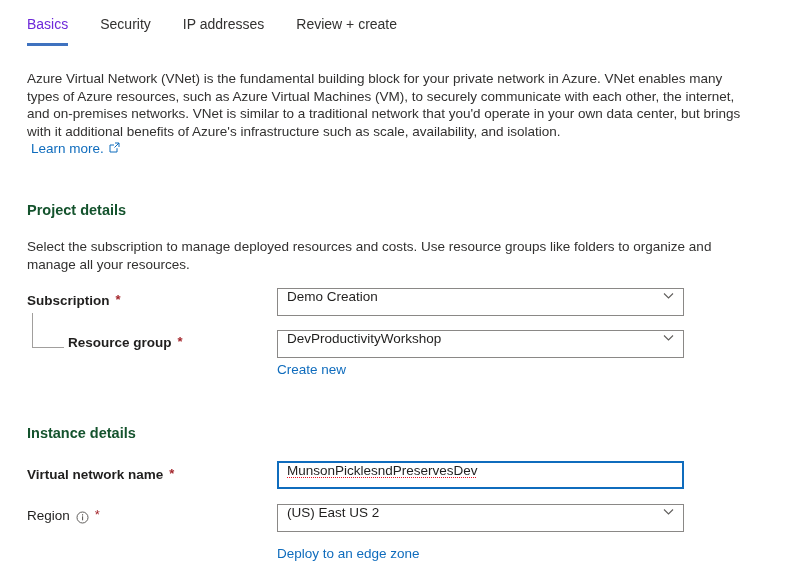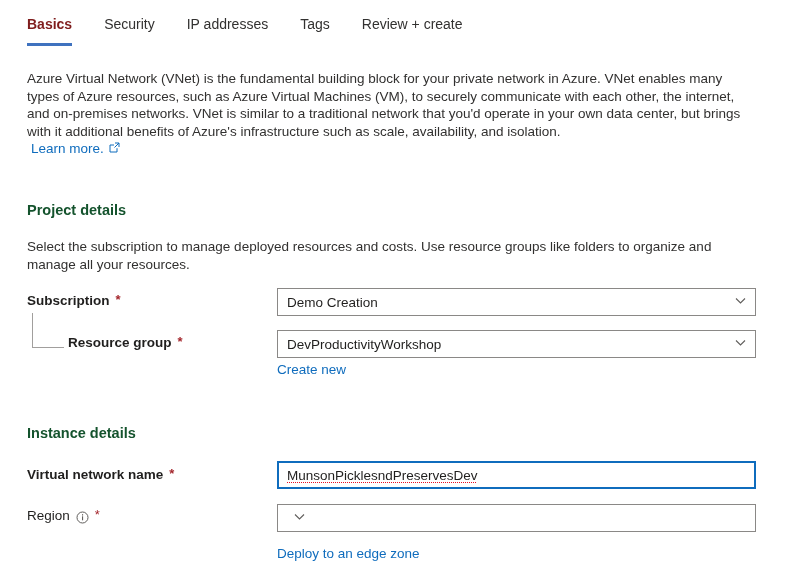--- a/index.html
+++ b/index.html
@@ -29,22 +29,22 @@
     position: relative;
     padding: 0 16px 12px 16px;
     font-size: 14px;
     line-height: 20px;
     color: #323130;
     cursor: pointer;
     white-space: nowrap;
   }
   .tab:first-child { padding-left: 0; }
   .tab.active {
-    font-weight: bold;
-    color: #7f1d1d;
+    font-weight: normal;
+    color: #6d28d9;
   }
   .tab.active .tab-underline {
     position: absolute;
     left: 0;
     right: 16px;
     bottom: 0;
     height: 3px;
     background: #3f72bf;
   }
 
@@ -120,27 +120,27 @@
     display: inline-block;
     width: 13px;
     height: 13px;
     position: relative;
     top: 1px;
   }
 
   .control {
     position: absolute;
     left: 277px;
-    width: 479px;
+    width: 407px;
     height: 28px;
     box-sizing: border-box;
     border: 1px solid #8a8886;
     background: #ffffff;
     display: flex;
-    align-items: center;
+    align-items: flex-start;
     padding: 0 8px 0 9px;
     font-size: 13.5px;
     color: #201f1e;
     cursor: pointer;
   }
   .control .value {
     flex: 1;
     overflow: hidden;
     text-overflow: ellipsis;
     white-space: nowrap;
@@ -203,23 +203,20 @@
     <span>Basics</span>
     <span class="tab-underline"></span>
   </div>
   <div class="tab">
     <span>Security</span>
   </div>
   <div class="tab">
     <span>IP addresses</span>
   </div>
   <div class="tab">
-    <span>Tags</span>
-  </div>
-  <div class="tab">
     <span>Review + create</span>
   </div>
 </div>
 
 <div class="intro">Azure Virtual Network (VNet) is the fundamental building block for your private network in Azure. VNet enables many types of Azure resources, such as Azure Virtual Machines (VM), to securely communicate with each other, the internet, and on-premises networks. VNet is similar to a traditional network that you'd operate in your own data center, but brings with it additional benefits of Azure's infrastructure such as scale, availability, and isolation.</div>
 
 <div class="learnmore-wrap">
   <span class="link">Learn more.</span>
   <span class="ext-icon">
     <svg width="11" height="11" viewBox="0 0 11 11">
@@ -280,20 +277,21 @@
   <span class="info-icon">
     <svg width="13" height="13" viewBox="0 0 13 13">
       <circle cx="6.5" cy="6.5" r="5.5" fill="none" stroke="#605e5c" stroke-width="1"></circle>
       <rect x="6" y="5.3" width="1.1" height="4" fill="#605e5c"></rect>
       <rect x="6" y="3.2" width="1.1" height="1.3" fill="#605e5c"></rect>
     </svg>
   </span>
   <span class="req">*</span>
 </div>
 <div class="control" id="region-control">
+  <span class="value">(US) East US 2</span>
   <span class="chev">
     <svg width="13" height="13" viewBox="0 0 13 13">
         <path d="M2 4.5 L6.5 9 L11 4.5" fill="none" stroke="#605e5c" stroke-width="1.1"></path>
       </svg>
   </span>
 </div>
 <div class="below-link" id="edge-zone-link">
   <span class="link">Deploy to an edge zone</span>
 </div>
 

